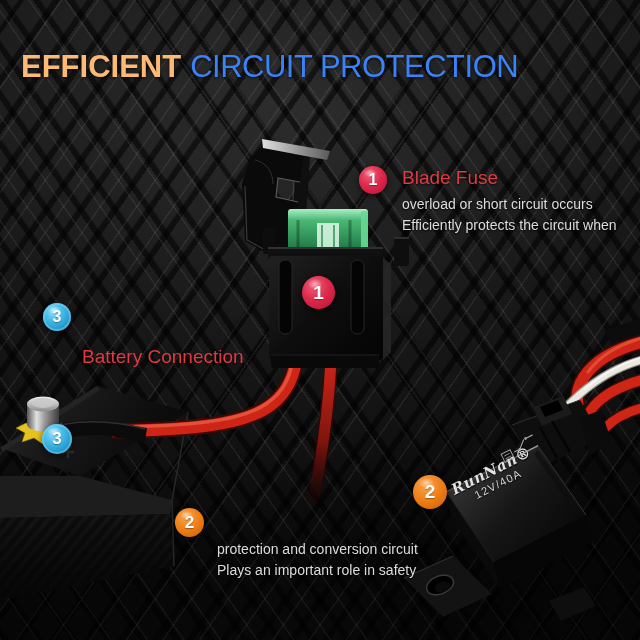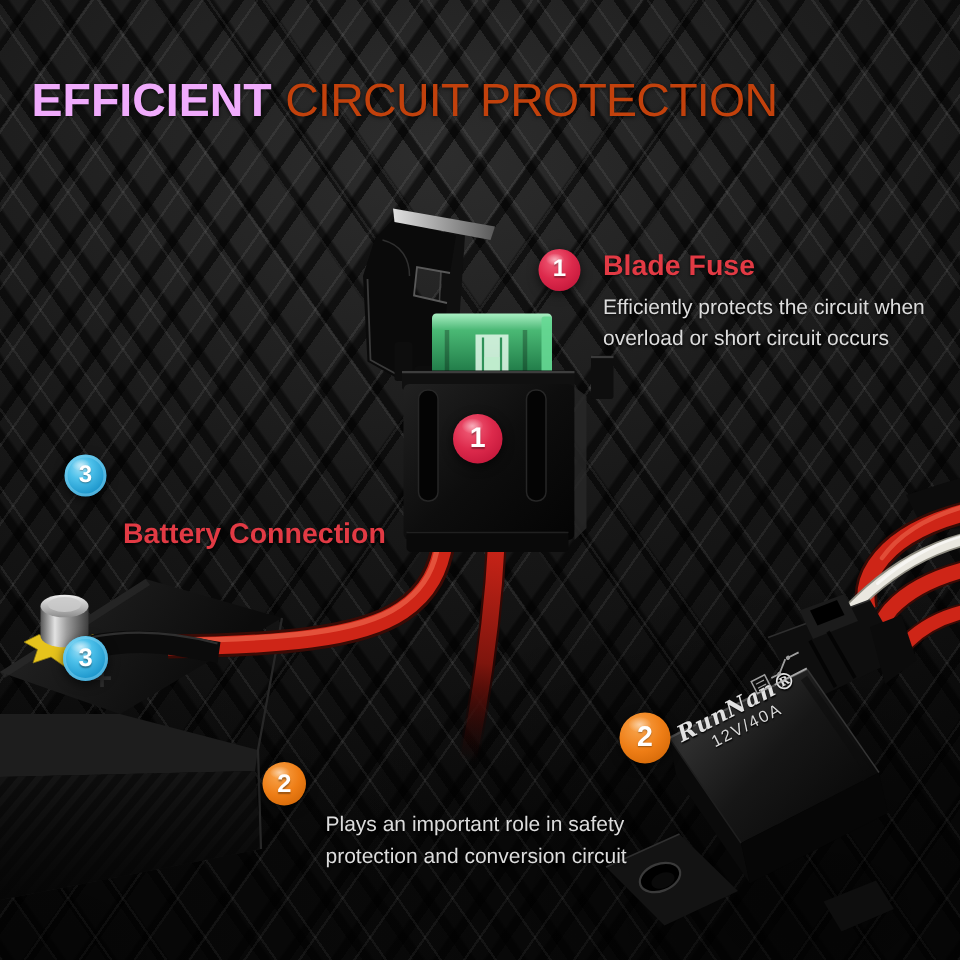--- a/index.html
+++ b/index.html
@@ -20,43 +20,43 @@
   }
   .quilt::after{
     content:"";position:absolute;inset:0;
     background:radial-gradient(ellipse 500px 320px at 85% 95%, rgba(0,0,0,0.55), rgba(0,0,0,0) 70%),
                radial-gradient(ellipse 420px 300px at 5% 100%, rgba(0,0,0,0.45), rgba(0,0,0,0) 70%);
   }
   .art{position:absolute;left:0;top:0;width:640px;height:640px;}
 
   
   .headline{position:absolute;left:21px;top:50px;font-size:31px;line-height:34px;white-space:nowrap;}
-  .hl-red{color:#f0abfc;font-weight:700;letter-spacing:0px;text-shadow:0 1px 3px rgba(0,0,0,0.7);}
-  .hl-white{color:#c2410c;font-weight:400;letter-spacing:-0.5px;margin-left:9px;text-shadow:0 1px 3px rgba(0,0,0,0.7);}
+  .hl-red{color:#fdba74;font-weight:700;letter-spacing:0px;text-shadow:0 1px 3px rgba(0,0,0,0.7);}
+  .hl-white{color:#3b82f6;font-weight:400;letter-spacing:-0.5px;margin-left:9px;text-shadow:0 1px 3px rgba(0,0,0,0.7);}
 
   
   .badge{
     position:absolute;border-radius:50%;color:#fff;font-weight:700;
     display:flex;align-items:center;justify-content:center;
     box-shadow:0 2px 7px rgba(0,0,0,0.65);
     text-shadow:0 1px 1px rgba(0,0,0,0.35);
   }
   .badge::after{
     content:"";position:absolute;left:18%;top:10%;width:44%;height:28%;
     border-radius:50%;background:radial-gradient(ellipse at center, rgba(255,255,255,0.5), rgba(255,255,255,0) 75%);
   }
   .badge.red{background:radial-gradient(circle at 38% 30%, #f2607a 0%, #dd2a4c 45%, #b90f33 100%);}
   .badge.orange{background:radial-gradient(circle at 38% 30%, #f9a54d 0%, #ee7d15 50%, #c85f02 100%);}
   .badge.blue{
     background:radial-gradient(circle at 38% 32%, #9adef6 0%, #4cc0ea 30%, #1b95cb 72%, #1477a6 100%);
     box-shadow:0 2px 7px rgba(0,0,0,0.65), inset 0 0 0 2px rgba(140,215,245,0.45);
   }
 
   
-  .co-title{position:absolute;font-size:19px;font-weight:700;color:#e23a44;white-space:nowrap;text-shadow:0 1px 2px rgba(0,0,0,0.8);}
+  .co-title{position:absolute;font-size:19px;font-weight:400;color:#e23a44;white-space:nowrap;text-shadow:0 1px 2px rgba(0,0,0,0.8);}
   .co-desc{position:absolute;font-size:14px;line-height:21px;color:#dcdcdc;text-shadow:0 1px 2px rgba(0,0,0,0.85);}
   .co-desc div{white-space:nowrap;}
 
   
   .relay-label{
     position:absolute;left:444px;top:461px;width:100px;text-align:center;
     transform:rotate(-27deg);color:#e2e2e2;pointer-events:none;
   }
   .relay-brand{font-family:"DejaVu Serif",serif;font-style:italic;font-weight:700;font-size:15px;letter-spacing:0.5px;text-shadow:0 1px 1px #000;}
   .relay-rating{font-size:11px;letter-spacing:1.3px;color:#d8d8d8;margin-top:0px;text-shadow:0 1px 1px #000;}
@@ -254,23 +254,23 @@
 
   <div class="badge red" style="left:359px;top:166px;width:28px;height:28px;font-size:16px;">1</div>
   <div class="badge red" style="left:302px;top:276px;width:33px;height:33px;font-size:19px;">1</div>
   <div class="badge blue" style="left:43px;top:303px;width:28px;height:28px;font-size:16px;">3</div>
   <div class="badge blue" style="left:42px;top:424px;width:30px;height:30px;font-size:17px;">3</div>
   <div class="badge orange" style="left:175px;top:508px;width:29px;height:29px;font-size:17px;">2</div>
   <div class="badge orange" style="left:413px;top:475px;width:34px;height:34px;font-size:19px;">2</div>
 
   <div class="co-title" style="left:402px;top:167px;">Blade Fuse</div>
   <div class="co-desc" style="left:402px;top:194px;">
+    <div>overload or short circuit occurs</div>
     <div>Efficiently protects the circuit when</div>
-    <div>overload or short circuit occurs</div>
   </div>
 
   <div class="co-title" style="left:82px;top:306px;margin-top:40px;">Battery Connection</div>
 
   <div class="co-desc" style="left:217px;top:539px;">
+    <div>protection and conversion circuit</div>
     <div>Plays an important role in safety</div>
-    <div>protection and conversion circuit</div>
   </div>
 </div>
 
 </body></html>

